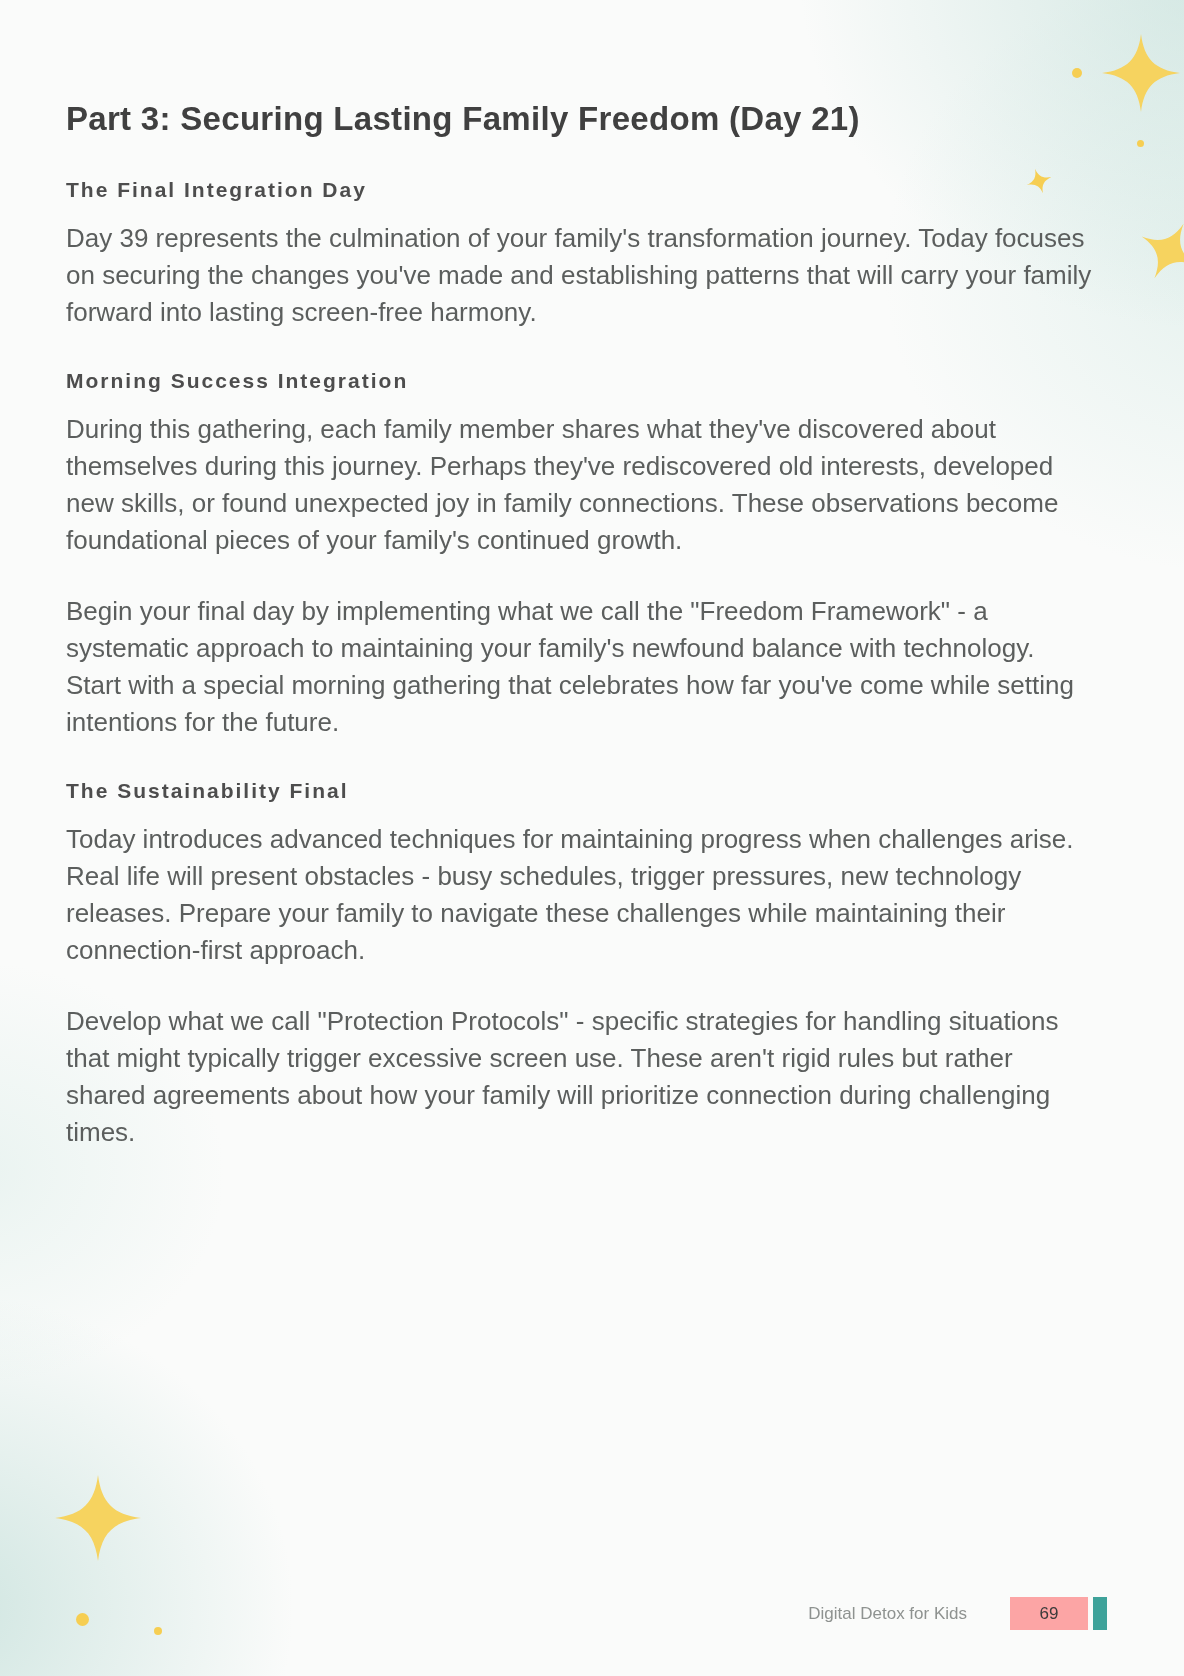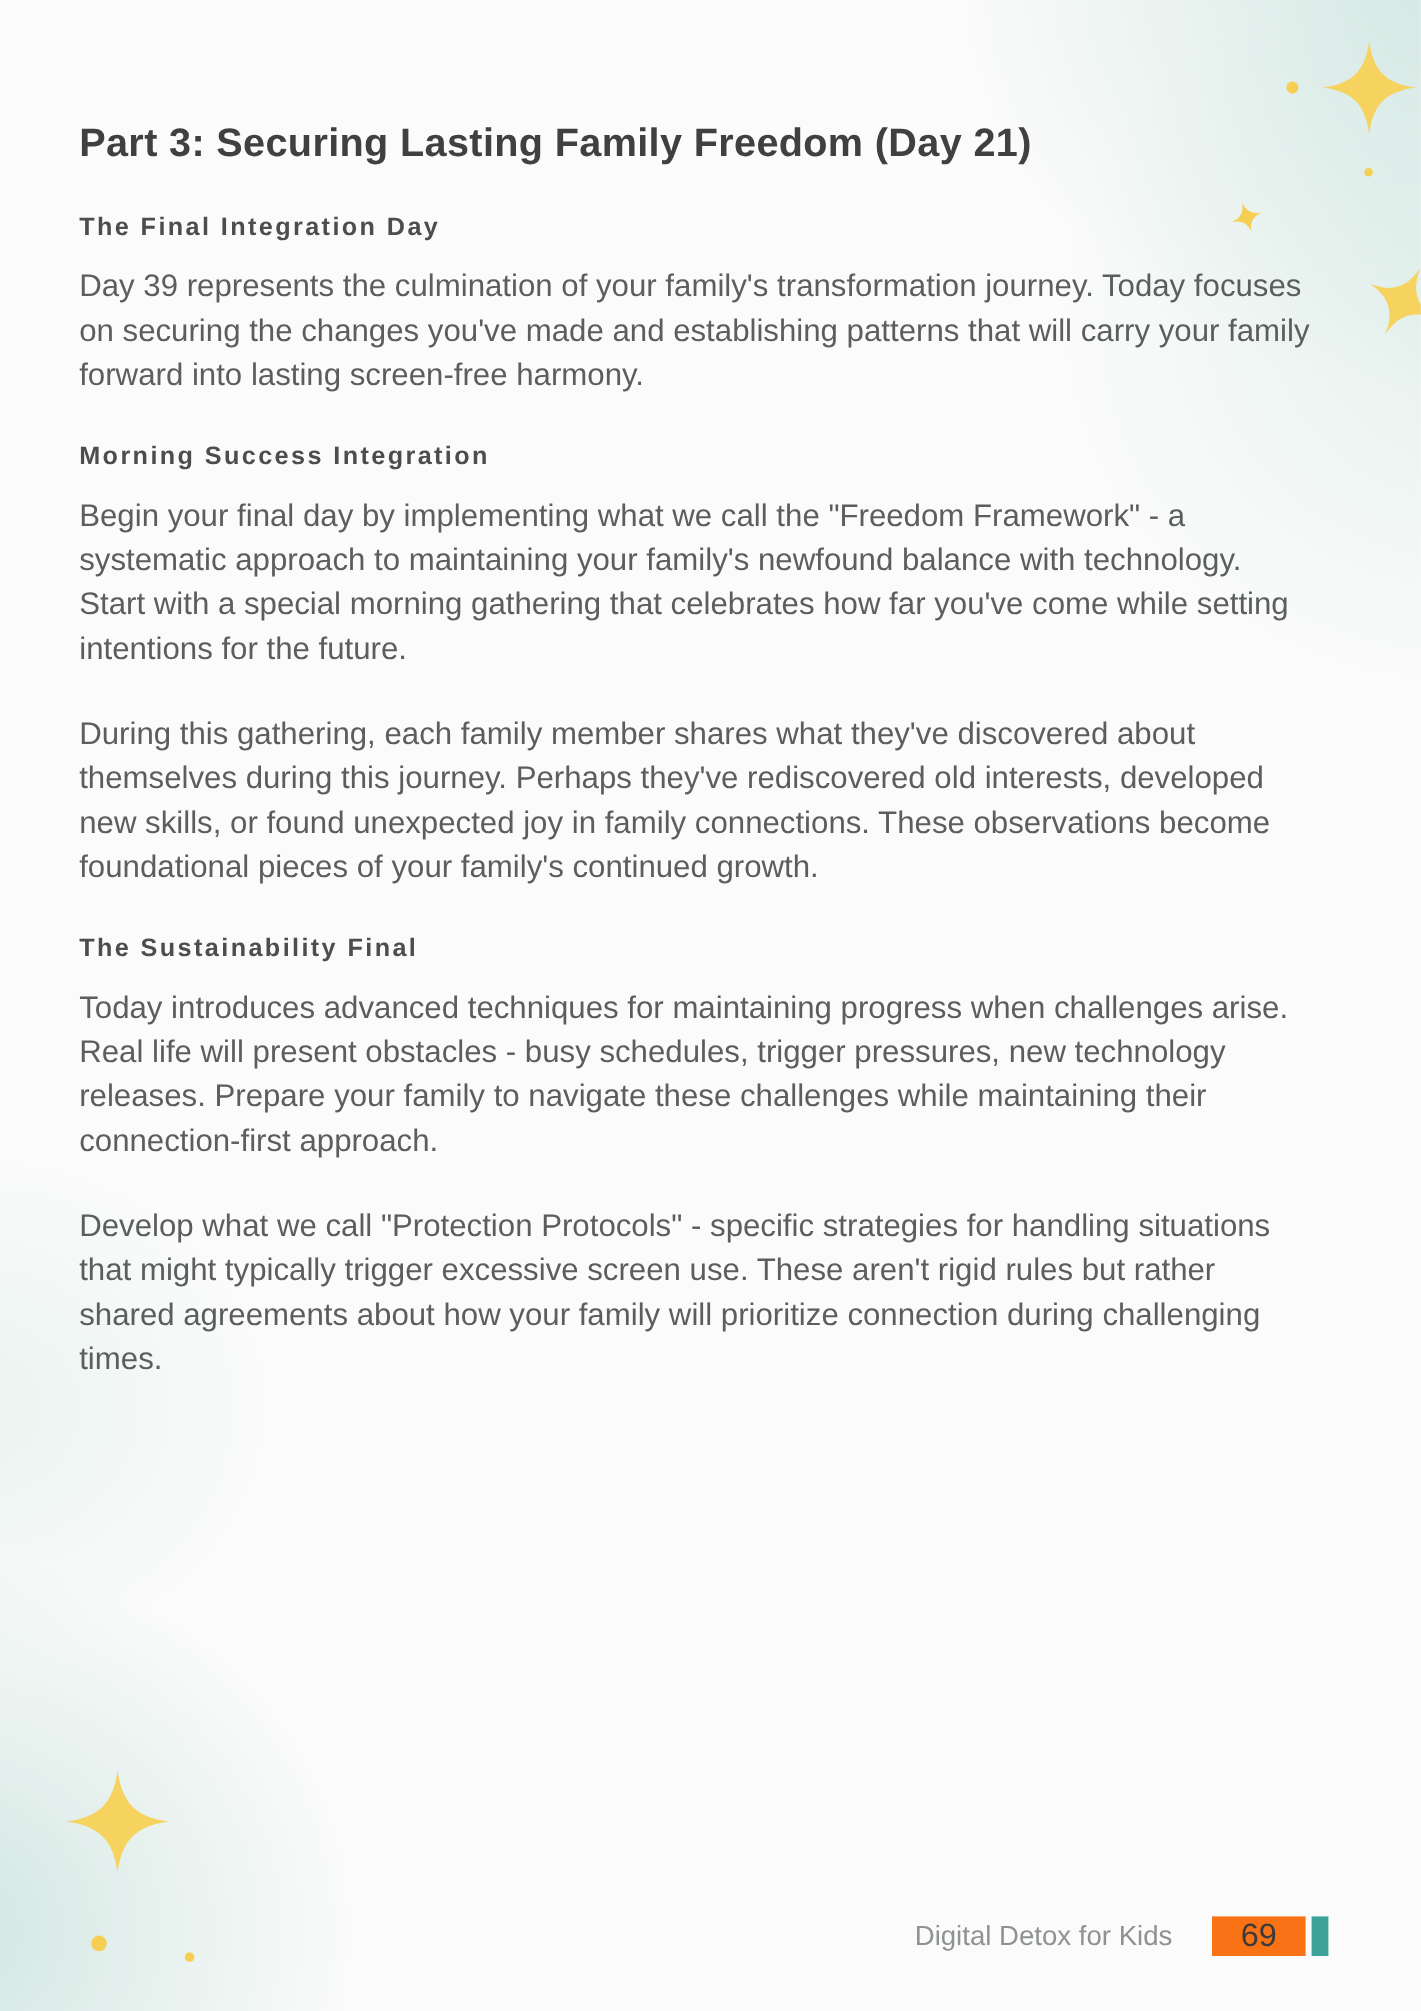--- a/index.html
+++ b/index.html
@@ -60,30 +60,30 @@
   .footer {
     position: absolute;
     top: 1597px;
     left: 0;
     right: 77px;
     display: flex;
     justify-content: flex-end;
     align-items: center;
   }
   .footer-title {
-    font-size: 23px;
+    font-size: 17px;
     color: #8E9290;
-    margin-right: 33px;
+    margin-right: 43px;
   }
   .page-badge {
     width: 78px;
     height: 33px;
-    background: #f97316;
+    background: #fca5a5;
     color: #3B3B3B;
-    font-size: 27px;
+    font-size: 17px;
     display: flex;
     align-items: center;
     justify-content: center;
   }
   .accent-bar {
     width: 14px;
     height: 33px;
     background: #3EA29A;
     margin-left: 5px;
   }
@@ -115,22 +115,22 @@
 <div class="deco dot" style="left:76px; top:1613px; width:13px; height:13px;"></div>
 <div class="deco dot" style="left:154px; top:1627px; width:8px; height:8px;"></div>
 
 <div class="content">
   <h1 class="part-title">Part 3: Securing Lasting Family Freedom (Day 21)</h1>
 
   <h2 class="section-heading first">The Final Integration Day</h2>
   <p class="body-para">Day 39 represents the culmination of your family's transformation journey. Today focuses on securing the changes you've made and establishing patterns that will carry your family forward into lasting screen-free harmony.</p>
 
   <h2 class="section-heading">Morning Success Integration</h2>
+  <p class="body-para">During this gathering, each family member shares what they've discovered about themselves during this journey. Perhaps they've rediscovered old interests, developed new skills, or found unexpected joy in family connections. These observations become foundational pieces of your family's continued growth.</p>
   <p class="body-para">Begin your final day by implementing what we call the "Freedom Framework" - a systematic approach to maintaining your family's newfound balance with technology. Start with a special morning gathering that celebrates how far you've come while setting intentions for the future.</p>
-  <p class="body-para">During this gathering, each family member shares what they've discovered about themselves during this journey. Perhaps they've rediscovered old interests, developed new skills, or found unexpected joy in family connections. These observations become foundational pieces of your family's continued growth.</p>
 
   <h2 class="section-heading">The Sustainability Final</h2>
   <p class="body-para">Today introduces advanced techniques for maintaining progress when challenges arise. Real life will present obstacles - busy schedules, trigger pressures, new technology releases. Prepare your family to navigate these challenges while maintaining their connection-first approach.</p>
   <p class="body-para">Develop what we call "Protection Protocols" - specific strategies for handling situations that might typically trigger excessive screen use. These aren't rigid rules but rather shared agreements about how your family will prioritize connection during challenging times.</p>
 </div>
 
 <div class="footer">
   <span class="footer-title">Digital Detox for Kids</span>
   <span class="page-badge">69</span>
   <span class="accent-bar"></span>

